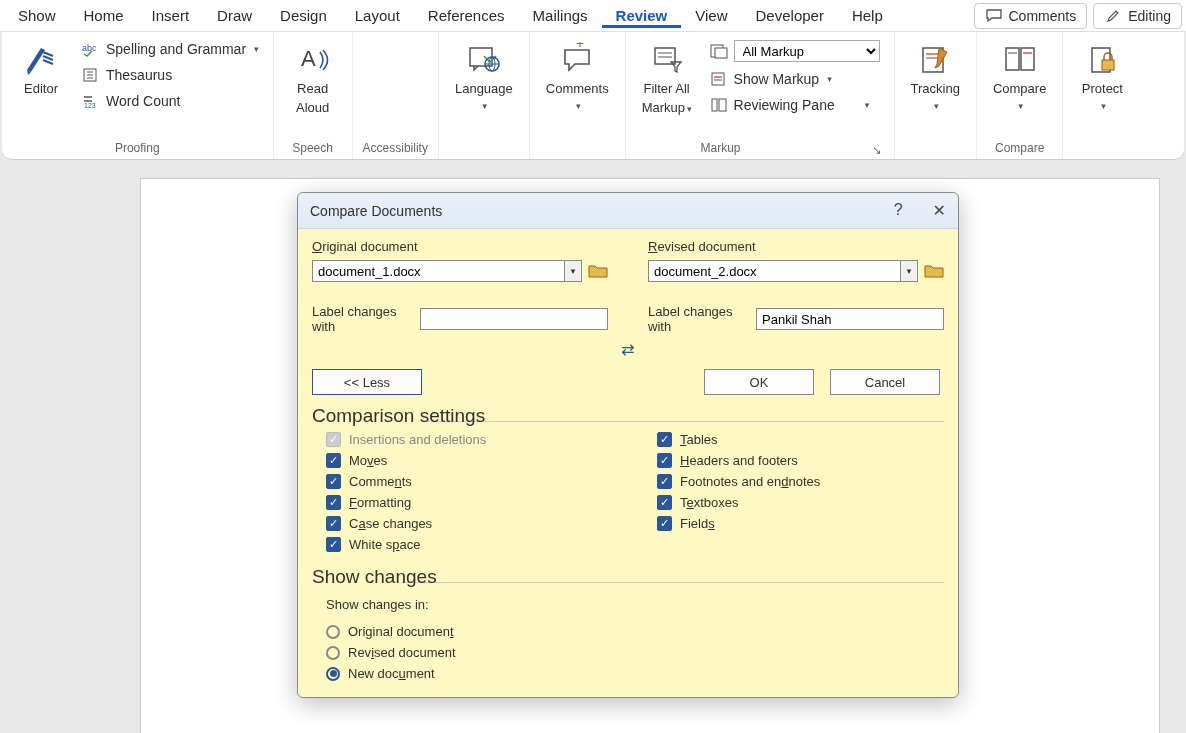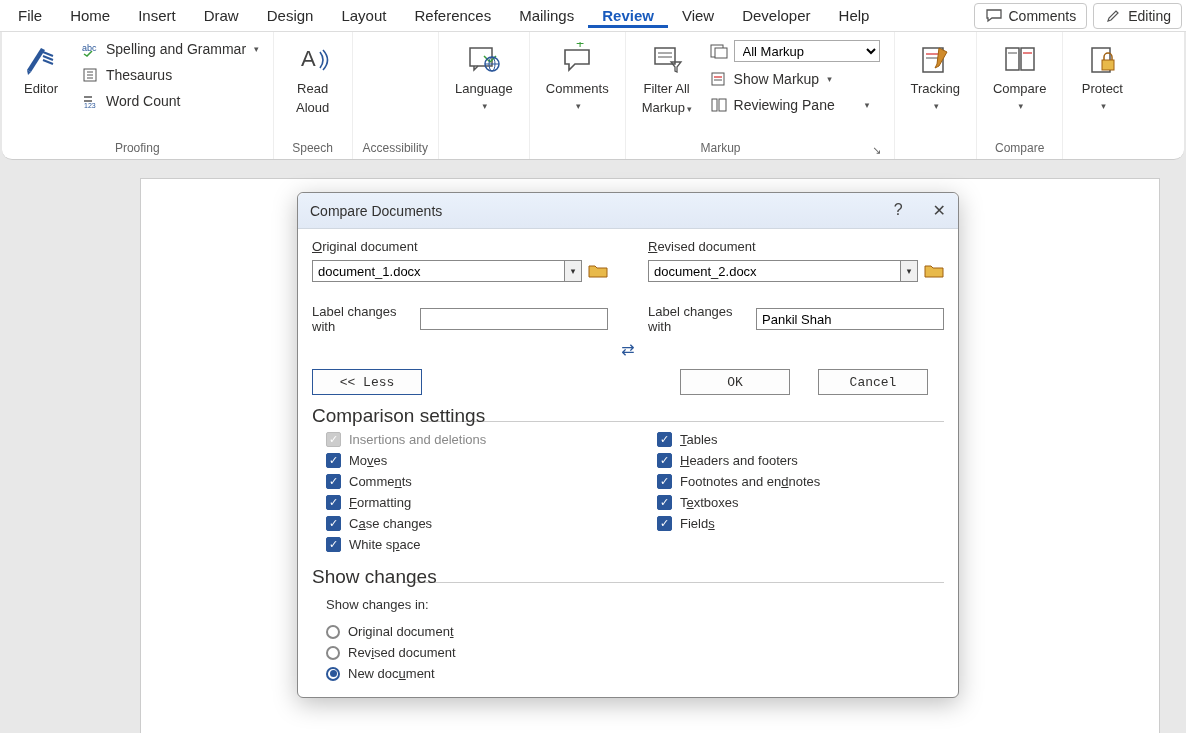--- a/index.html
+++ b/index.html
@@ -25,36 +25,36 @@
   .icon16 { width: 18px; height: 18px; display: inline-flex; align-items: center; justify-content: center; color: #4d7c0f; }
   .caret { font-size: 9px; color: #555; margin-left: 2px; }
   .markup-select { width: 146px; height: 22px; border: 1px solid #aaa; font-size: 13px; padding: 0 4px; background: #fff; }
   .launcher { font-size: 11px; color: #666; align-self: flex-end; margin-left: auto; cursor: pointer; padding: 0 2px; }
   
   
   .doc-area { position: relative; width: 100%; height: calc(100% - 160px); }
   .page { position: absolute; left: 140px; top: 18px; width: 1020px; height: 560px; background: #fff; border: 1px solid #ccc; }
   
   
-  .dialog { position: absolute; left: 297px; top: 192px; width: 662px; background: #ffffff; border: 1px solid #888; border-radius: 6px; box-shadow: 0 6px 24px rgba(0,0,0,0.25); font-size: 13px; }
+  .dialog { position: absolute; left: 297px; top: 192px; width: 662px; background: #fef9c3; border: 1px solid #888; border-radius: 6px; box-shadow: 0 6px 24px rgba(0,0,0,0.25); font-size: 13px; }
   .dlg-title { background: linear-gradient(#eaf1fb, #e1e9f5); padding: 8px 12px; border-radius: 6px 6px 0 0; display: flex; align-items: center; font-size: 14px; border-bottom: 1px solid #d0d7e0; }
   .dlg-title-right { margin-left: auto; display: flex; gap: 30px; font-size: 16px; color: #444; }
   .dlg-body { padding: 10px 14px 16px 14px; }
   .doc-row { display: flex; gap: 40px; }
   .doc-col { flex: 1; display: flex; flex-direction: column; gap: 6px; }
   .field-label { font-size: 13px; }
   .combo-row { display: flex; gap: 6px; align-items: center; }
   .combo { display: flex; flex: 1; }
   .combo input { flex: 1; height: 22px; border: 1px solid #888; border-right: none; padding: 0 5px; font-size: 13px; }
   .combo .arrow { width: 18px; height: 22px; border: 1px solid #888; background: #f0f0f0; display: flex; align-items: center; justify-content: center; font-size: 9px; cursor: pointer; }
   .folder-ico { width: 20px; height: 16px; cursor: pointer; }
   .label-row { display: flex; align-items: center; gap: 12px; margin-top: 16px; }
   .textin { height: 22px; border: 1px solid #888; padding: 0 5px; font-size: 13px; flex: 1; background: #fff; }
   .swap { text-align: center; color: #2b579a; font-size: 16px; padding: 6px 0 4px 0; cursor: pointer; }
-  .btn-row { display: flex; gap: 28px; align-items: center; margin: 6px 16px 10px 0; font-family: Liberation Mono, monospace; }
+  .btn-row { display: flex; gap: 16px; align-items: center; margin: 6px 4px 10px 0; }
   .btn { min-width: 110px; height: 26px; border: 1px solid #888; background: #fdfdfd; cursor: pointer; font-size: 13px; display: flex; align-items: center; justify-content: center; }
   .btn-less { border: 1px solid #2b579a; min-width: 110px; }
   .section-title { font-size: 19px; margin: 6px 0 8px 0; }
   .hr { border-top: 1px solid #ccc; margin-left: 110px; margin-top: -14px; margin-bottom: 10px; }
   .cols2 { display: flex; gap: 30px; }
   .col { flex: 1; display: flex; flex-direction: column; gap: 6px; padding-left: 14px; }
   .chk, .rdo { display: flex; align-items: center; gap: 8px; font-size: 13px; cursor: pointer; }
   .chkbox { width: 15px; height: 15px; border: 1px solid #2b579a; background: #2b579a; color: #fff; display: flex; align-items: center; justify-content: center; font-size: 11px; border-radius: 2px; }
   .chkbox.disabled { background: #ccc; border-color: #bbb; color: #fff; }
   .radiobox { width: 14px; height: 14px; border: 2px solid #888; border-radius: 50%; display: flex; align-items: center; justify-content: center; }
@@ -62,21 +62,21 @@
   .radiobox.sel::after { content: ""; width: 7px; height: 7px; background: #2b579a; border-radius: 50%; }
   .subhead { font-size: 13px; margin: 4px 0 6px 0; padding-left: 14px; color: #333; }
   .u { text-decoration: underline; }
   
   svg { display: block; }
 </style>
 </head>
 <body>
 
 <div class="menubar">
-  <div class="tab">File</div>
+  <div class="tab">Show</div>
   <div class="tab">Home</div>
   <div class="tab">Insert</div>
   <div class="tab">Draw</div>
   <div class="tab">Design</div>
   <div class="tab">Layout</div>
   <div class="tab">References</div>
   <div class="tab">Mailings</div>
   <div class="tab active">Review</div>
   <div class="tab">View</div>
   <div class="tab">Developer</div>

